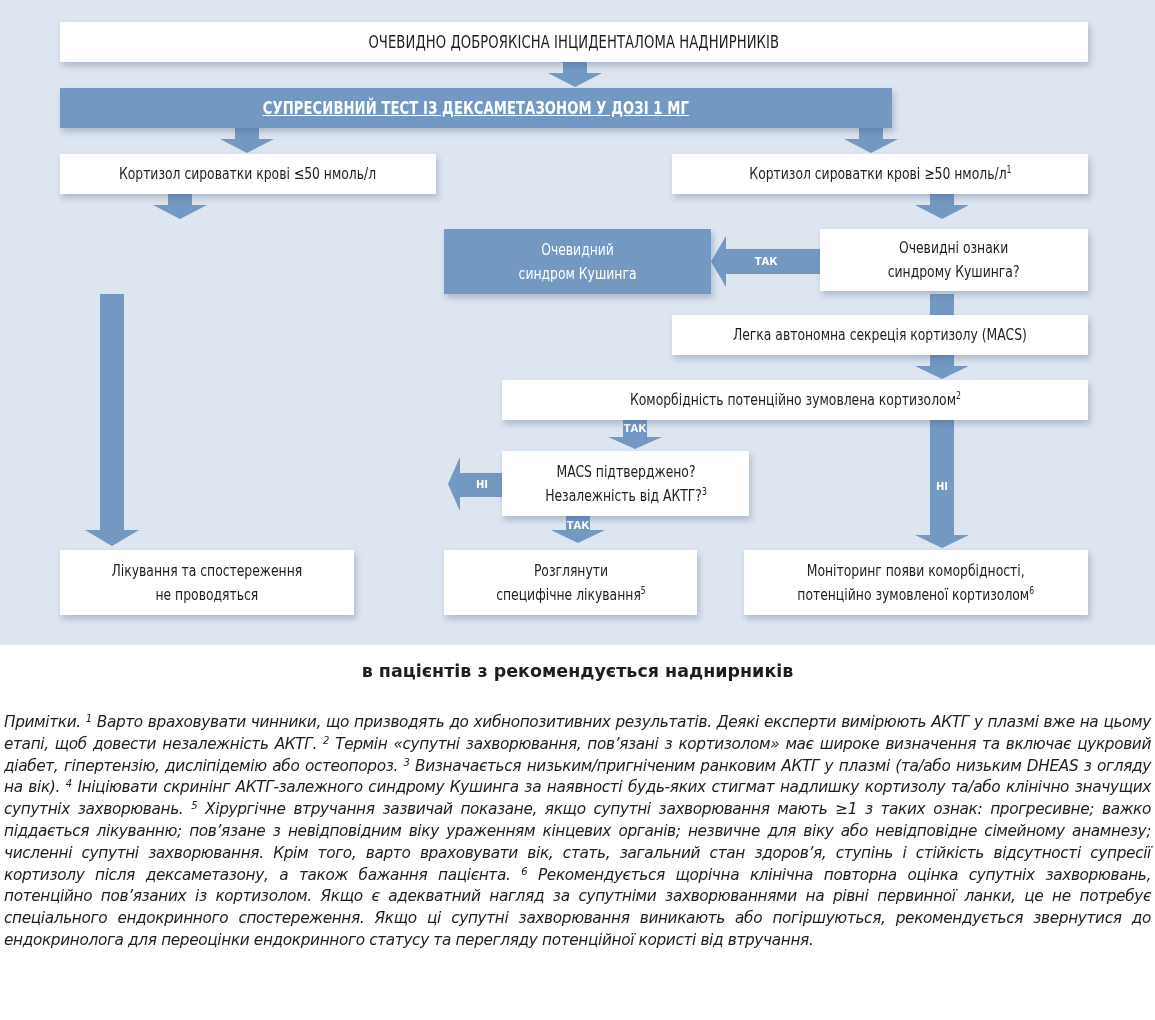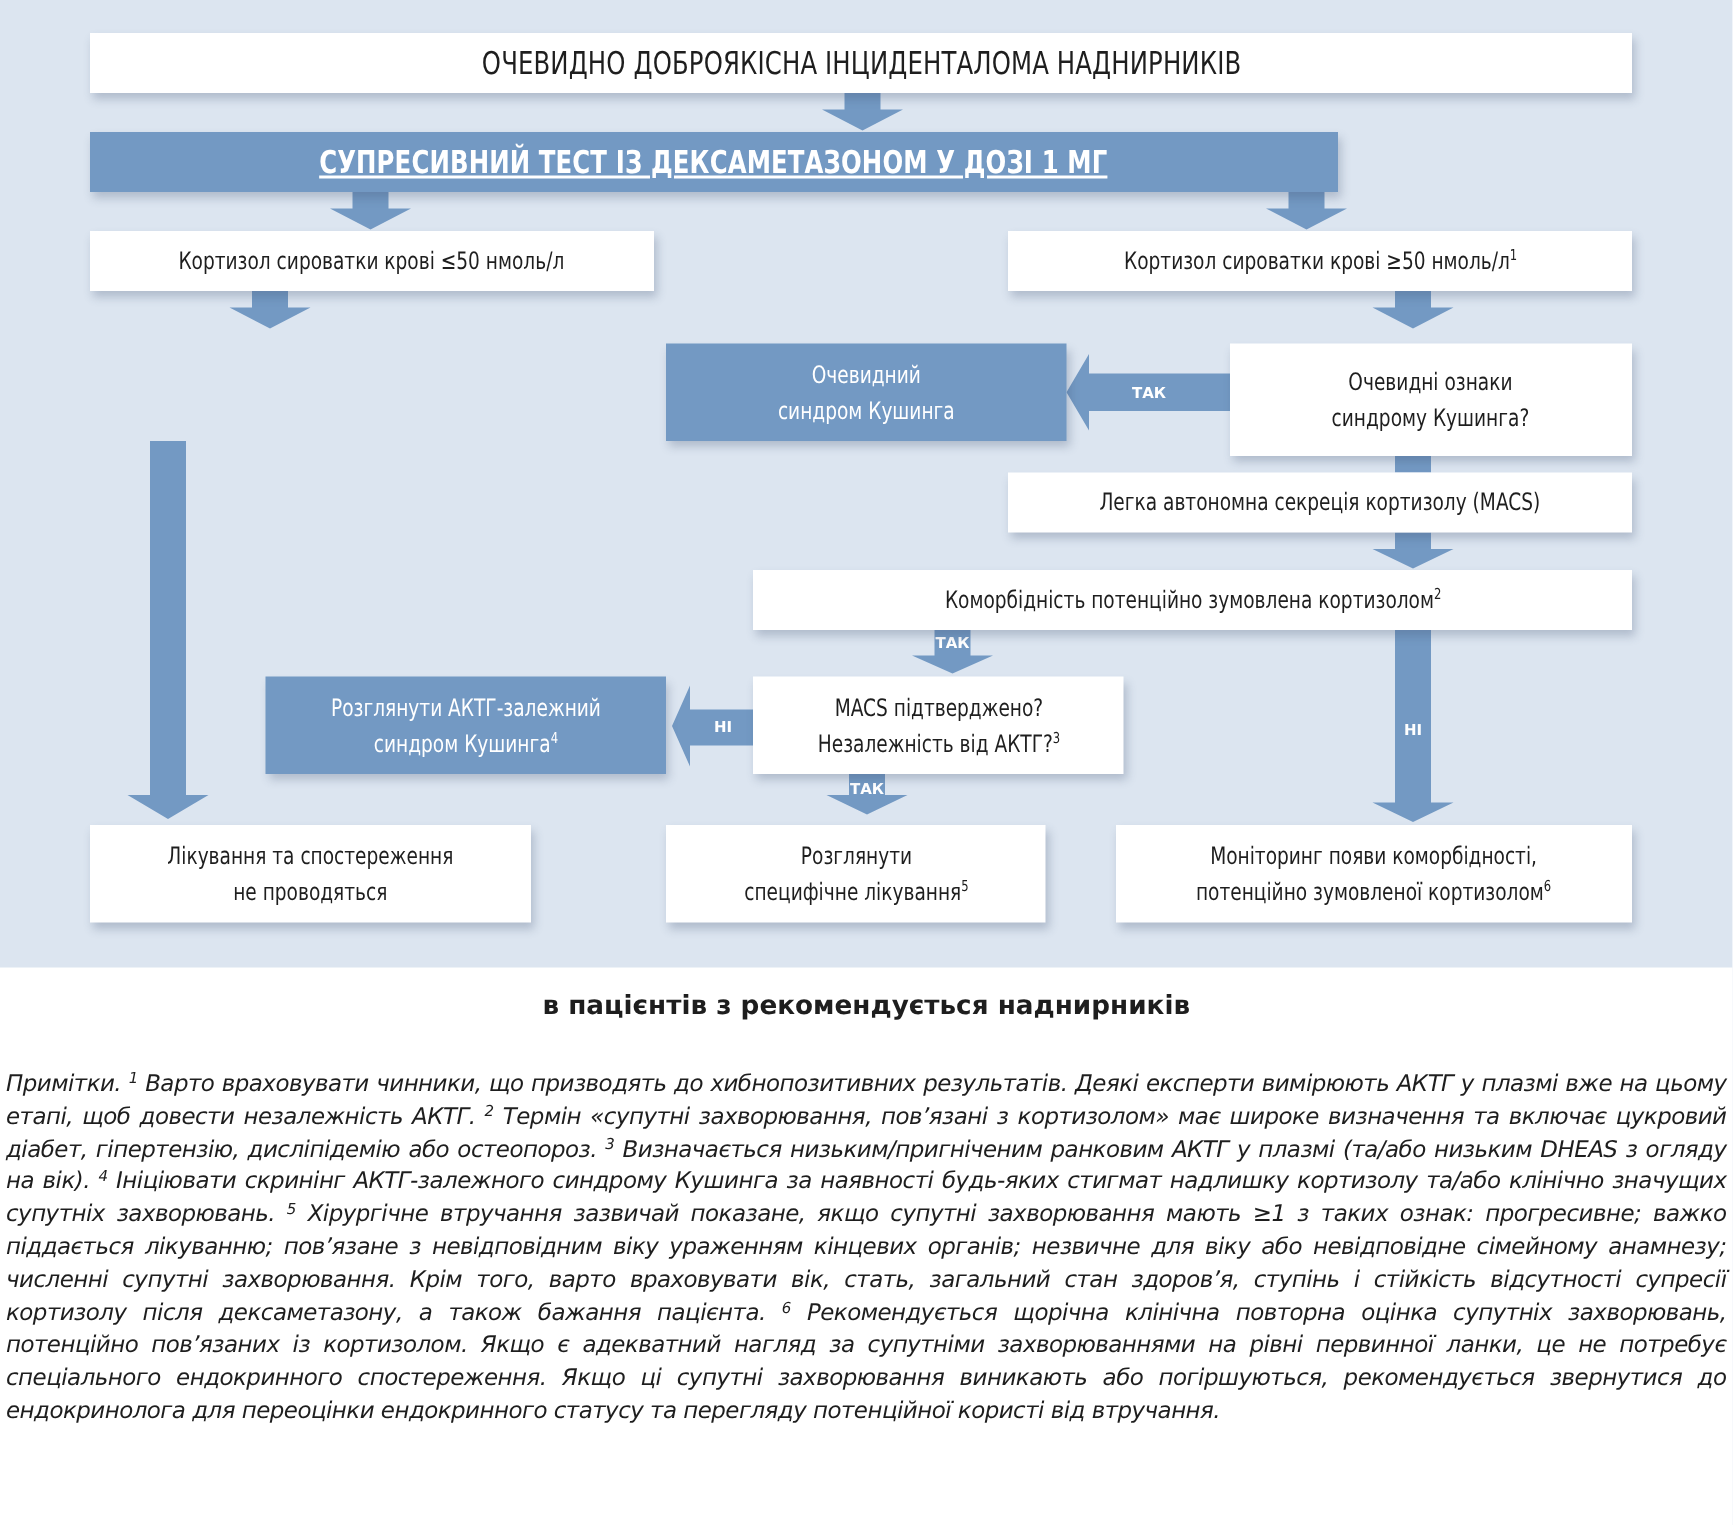--- a/index.html
+++ b/index.html
@@ -1,20 +1,20 @@
 <!DOCTYPE html>
 <html><head>
 <meta charset="utf-8">
 <style>
   html, body { margin: 0; padding: 0; background: #ffffff; }
   body { width: 1155px; height: 1020px; position: relative; overflow: hidden; font-family: "DejaVu Sans", sans-serif; }
   #panel { position: absolute; left: 0; top: 0; width: 1155px; height: 645px; background: #dce5f0; }
   .box { position: absolute; background: #ffffff; color: #1e1e1e; display: flex; align-items: center; justify-content: center; text-align: center; box-shadow: 2px 4px 6px rgba(60,80,110,0.28); font-family: "DejaVu Sans Condensed", "DejaVu Sans", sans-serif; font-size: 16px; line-height: 24px; box-sizing: border-box; padding: 0 6px; }
   .box.blue { background: #7399c3; color: #ffffff; }
-  .box.caps { font-size: 21px; letter-spacing: 0.1px; }
+  .box.caps { font-size: 17px; letter-spacing: 0.1px; }
   .box.caps.blue { font-weight: bold; }
   .box .txt { display: block; white-space: pre-line; transform: scaleX(0.86); transform-origin: center; }
   .box sup { font-size: 10px; line-height: 0; vertical-align: 6px; }
   svg#arrows { position: absolute; left: 0; top: 0; width: 1155px; height: 645px; }
   .albl { font-family: "DejaVu Sans", sans-serif; font-weight: bold; font-size: 10px; fill: #ffffff; }
   #caption { position: absolute; left: 0; top: 660px; width: 1155px; text-align: center; font-family: "DejaVu Sans", sans-serif; font-weight: bold; font-size: 17.5px; line-height: 22px; color: #1e1e1e; }
   #caption span { display: block; }
   #notes { position: absolute; left: 4px; top: 712px; width: 1147px; font-family: "DejaVu Sans", sans-serif; font-style: italic; font-size: 15.3px; line-height: 21.8px; color: #1e1e1e; text-align: justify; letter-spacing: -0.35px; }
   #notes sup { font-size: 10px; vertical-align: 5px; line-height: 0; }
 </style>
@@ -73,37 +73,33 @@
   <div class="box" style="left:672px;top:154px;width:416px;height:40px;">
     <span class="txt"><span>Кортизол сироватки крові ≥50 нмоль/л</span><sup>1</sup></span>
   </div>
 
 
   <div class="box blue" style="left:444px;top:229px;width:267px;height:65px;">
     <span class="txt"><span>Очевидний
 синдром Кушинга</span></span>
   </div>
 
-  <div class="box" style="left:820px;top:229px;width:268px;height:75px;">
+  <div class="box" style="left:820px;top:229px;width:268px;height:62px;">
     <span class="txt"><span>Очевидні ознаки
 синдрому Кушинга?</span></span>
   </div>
 
   <div class="box" style="left:672px;top:315px;width:416px;height:40px;">
     <span class="txt"><span>Легка автономна секреція кортизолу (MACS)</span></span>
   </div>
 
   <div class="box" style="left:502px;top:380px;width:586px;height:40px;">
     <span class="txt"><span>Коморбідність потенційно зумовлена кортизолом</span><sup>2</sup></span>
   </div>
 
-  <div class="box blue" style="left:177px;top:451px;width:267px;height:65px;">
-    <span class="txt"><span>Розглянути АКТГ-залежний
-синдром Кушинга</span><sup>4</sup></span>
-  </div>
 
   <div class="box" style="left:502px;top:451px;width:247px;height:65px;">
     <span class="txt"><span>MACS підтверджено?
 Незалежність від АКТГ?</span><sup>3</sup></span>
   </div>
 
   <div class="box" style="left:60px;top:550px;width:294px;height:65px;">
     <span class="txt"><span>Лікування та спостереження
 не проводяться</span></span>
   </div>

